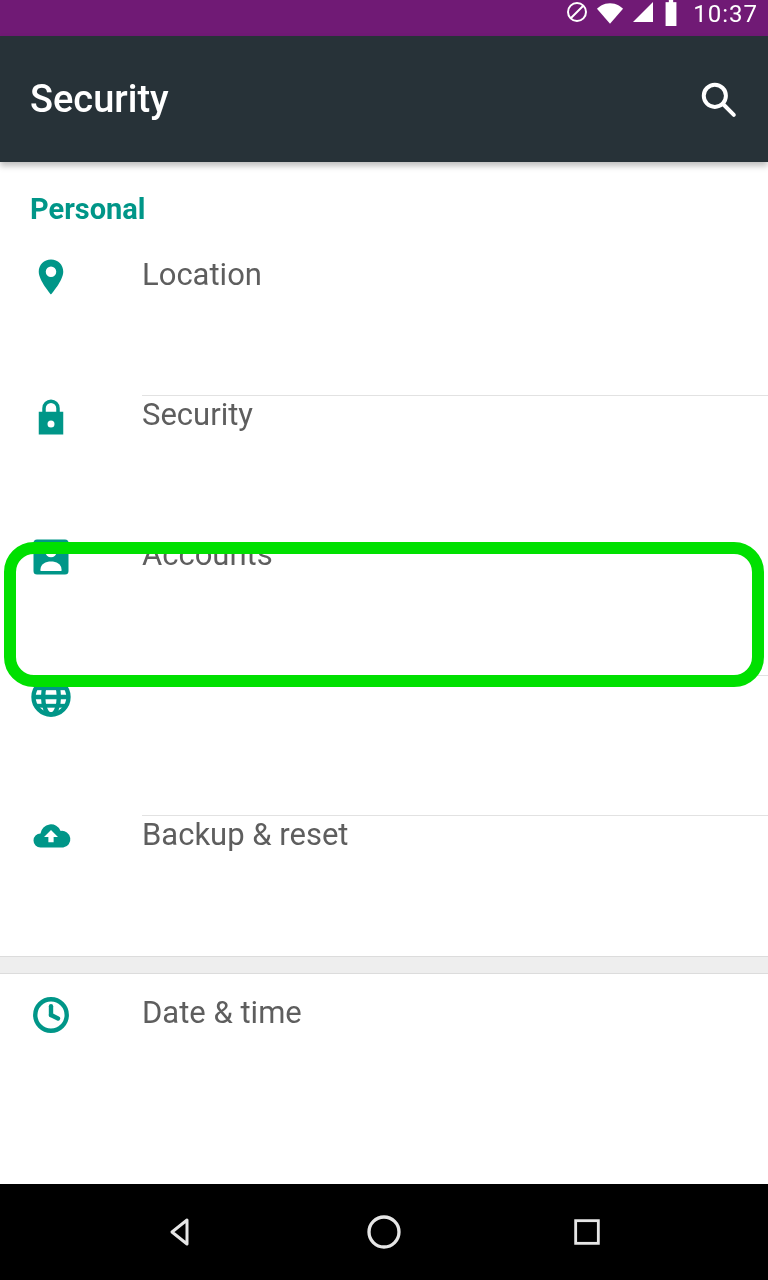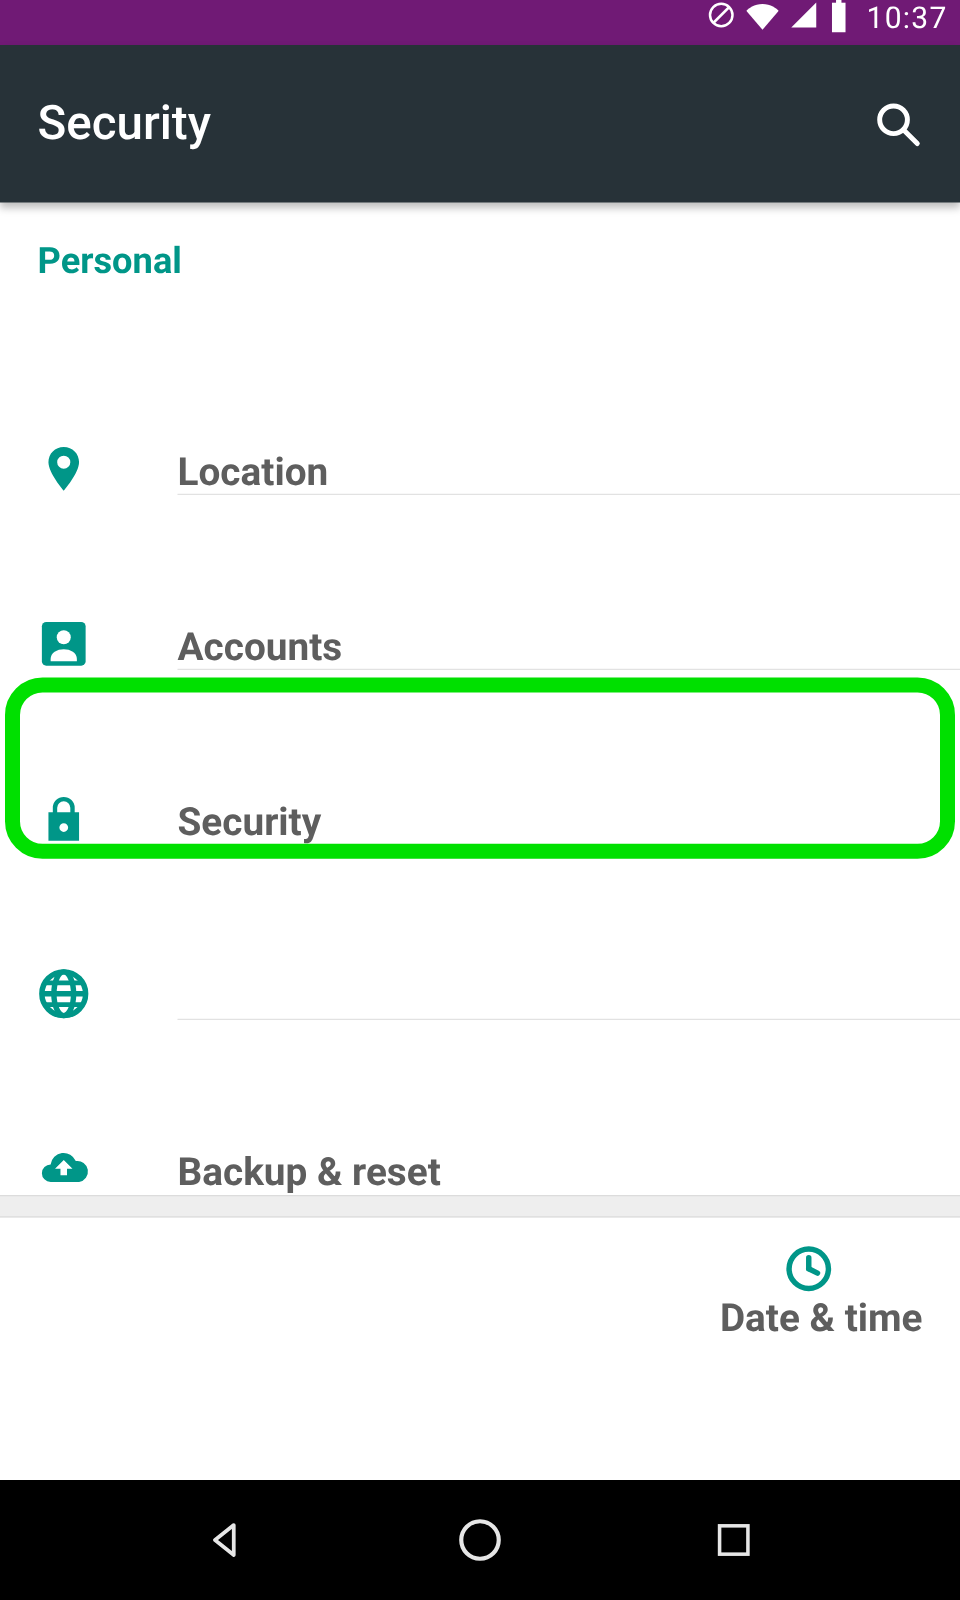--- a/index.html
+++ b/index.html
@@ -39,25 +39,24 @@
     background: #fff;
   }
   .section-header {
     color: #009688;
     font-weight: 700;
     font-size: 29px;
     padding: 30px 30px 10px 30px;
   }
   .list-item {
     display: flex;
-    align-items: flex-end;
+    align-items: flex-start;
     height: 140px;
     padding: 0 30px;
     position: relative;
-    font-weight: bold;
   }
   .list-item .icon-wrap {
     width: 112px;
     display: flex;
     align-items: center;
     justify-content: flex-start;
   }
   .list-item .icon-wrap svg { width: 42px; height: 42px; }
   .list-item .label {
     font-size: 31px;
@@ -143,39 +142,39 @@
   <div class="list-item" style="margin-top:20px;">
     <div class="icon-wrap">
       <svg viewBox="0 0 24 24">
           <path class="teal" d="M12 2C8 2 5 5 5 9c0 5 7 13 7 13s7-8 7-13c0-4-3-7-7-7zm0 10a3 3 0 1 1 0-6 3 3 0 0 1 0 6z"></path>
         </svg>
     </div>
     <div class="label">Location</div>
     <div class="divider"></div>
   </div>
 
+  <div class="list-item">
+    <div class="icon-wrap">
+      <svg viewBox="0 0 24 24">
+          <path class="teal" d="M17 9V7a5 5 0 0 0-10 0v2H5v13h14V9h-2zm-8 0V7a3 3 0 1 1 6 0v2H9zm3 9a2 2 0 1 1 0-4 2 2 0 0 1 0 4z"></path>
+        </svg>
+    </div>
+    <div class="label">Security</div>
+  </div>
+
   <div class="list-item" style="position:relative;">
     <div class="icon-wrap">
       <svg viewBox="0 0 24 24">
           <rect x="2" y="2" width="20" height="20" rx="2" class="teal"></rect>
           <circle cx="12" cy="9" r="3.2" fill="#fff"></circle>
           <path fill="#fff" d="M6 19c0-3 3-4.5 6-4.5s6 1.5 6 4.5v1H6v-1z"></path>
         </svg>
     </div>
     <div class="label">Accounts</div>
     <div class="divider"></div>
-  </div>
-
-  <div class="list-item">
-    <div class="icon-wrap">
-      <svg viewBox="0 0 24 24">
-          <path class="teal" d="M17 9V7a5 5 0 0 0-10 0v2H5v13h14V9h-2zm-8 0V7a3 3 0 1 1 6 0v2H9zm3 9a2 2 0 1 1 0-4 2 2 0 0 1 0 4z"></path>
-        </svg>
-    </div>
-    <div class="label">Security</div>
   </div>
 
   <div class="list-item">
     <div class="icon-wrap">
       <svg viewBox="0 0 24 24">
           <circle cx="12" cy="12" r="10" fill="none" stroke="#009688" stroke-width="2.5"></circle>
           <ellipse cx="12" cy="12" rx="4.5" ry="10" fill="none" stroke="#009688" stroke-width="2.5"></ellipse>
           <line x1="2" y1="12" x2="22" y2="12" stroke="#009688" stroke-width="2.5"></line>
           <line x1="3.5" y1="7" x2="20.5" y2="7" stroke="#009688" stroke-width="2.2"></line>
           <line x1="3.5" y1="17" x2="20.5" y2="17" stroke="#009688" stroke-width="2.2"></line>
@@ -190,21 +189,21 @@
           <path class="teal" d="M19 18H6a4 4 0 0 1 0-8 6 6 0 0 1 11.5-1.5A4.5 4.5 0 0 1 19 18z"></path>
           <path fill="#fff" d="M12 8l-4 4h2.5v3h3v-3H16l-4-4z"></path>
         </svg>
     </div>
     <div class="label">Backup &amp; reset</div>
   </div>
 
   <div class="section-gap"></div>
 
 
-  <div class="list-item" style="margin-top:20px;flex-direction:column;">
+  <div class="list-item" style="margin-top:20px;">
     <div class="icon-wrap">
       <svg viewBox="0 0 24 24">
           <circle cx="12" cy="12" r="9" fill="none" stroke="#009688" stroke-width="2.5"></circle>
           <line x1="12" y1="12" x2="12" y2="7" stroke="#009688" stroke-width="2.5" stroke-linecap="round"></line>
           <line x1="12" y1="12" x2="16" y2="14" stroke="#009688" stroke-width="2.5" stroke-linecap="round"></line>
         </svg>
     </div>
     <div class="label">Date &amp; time</div>
   </div>
 

